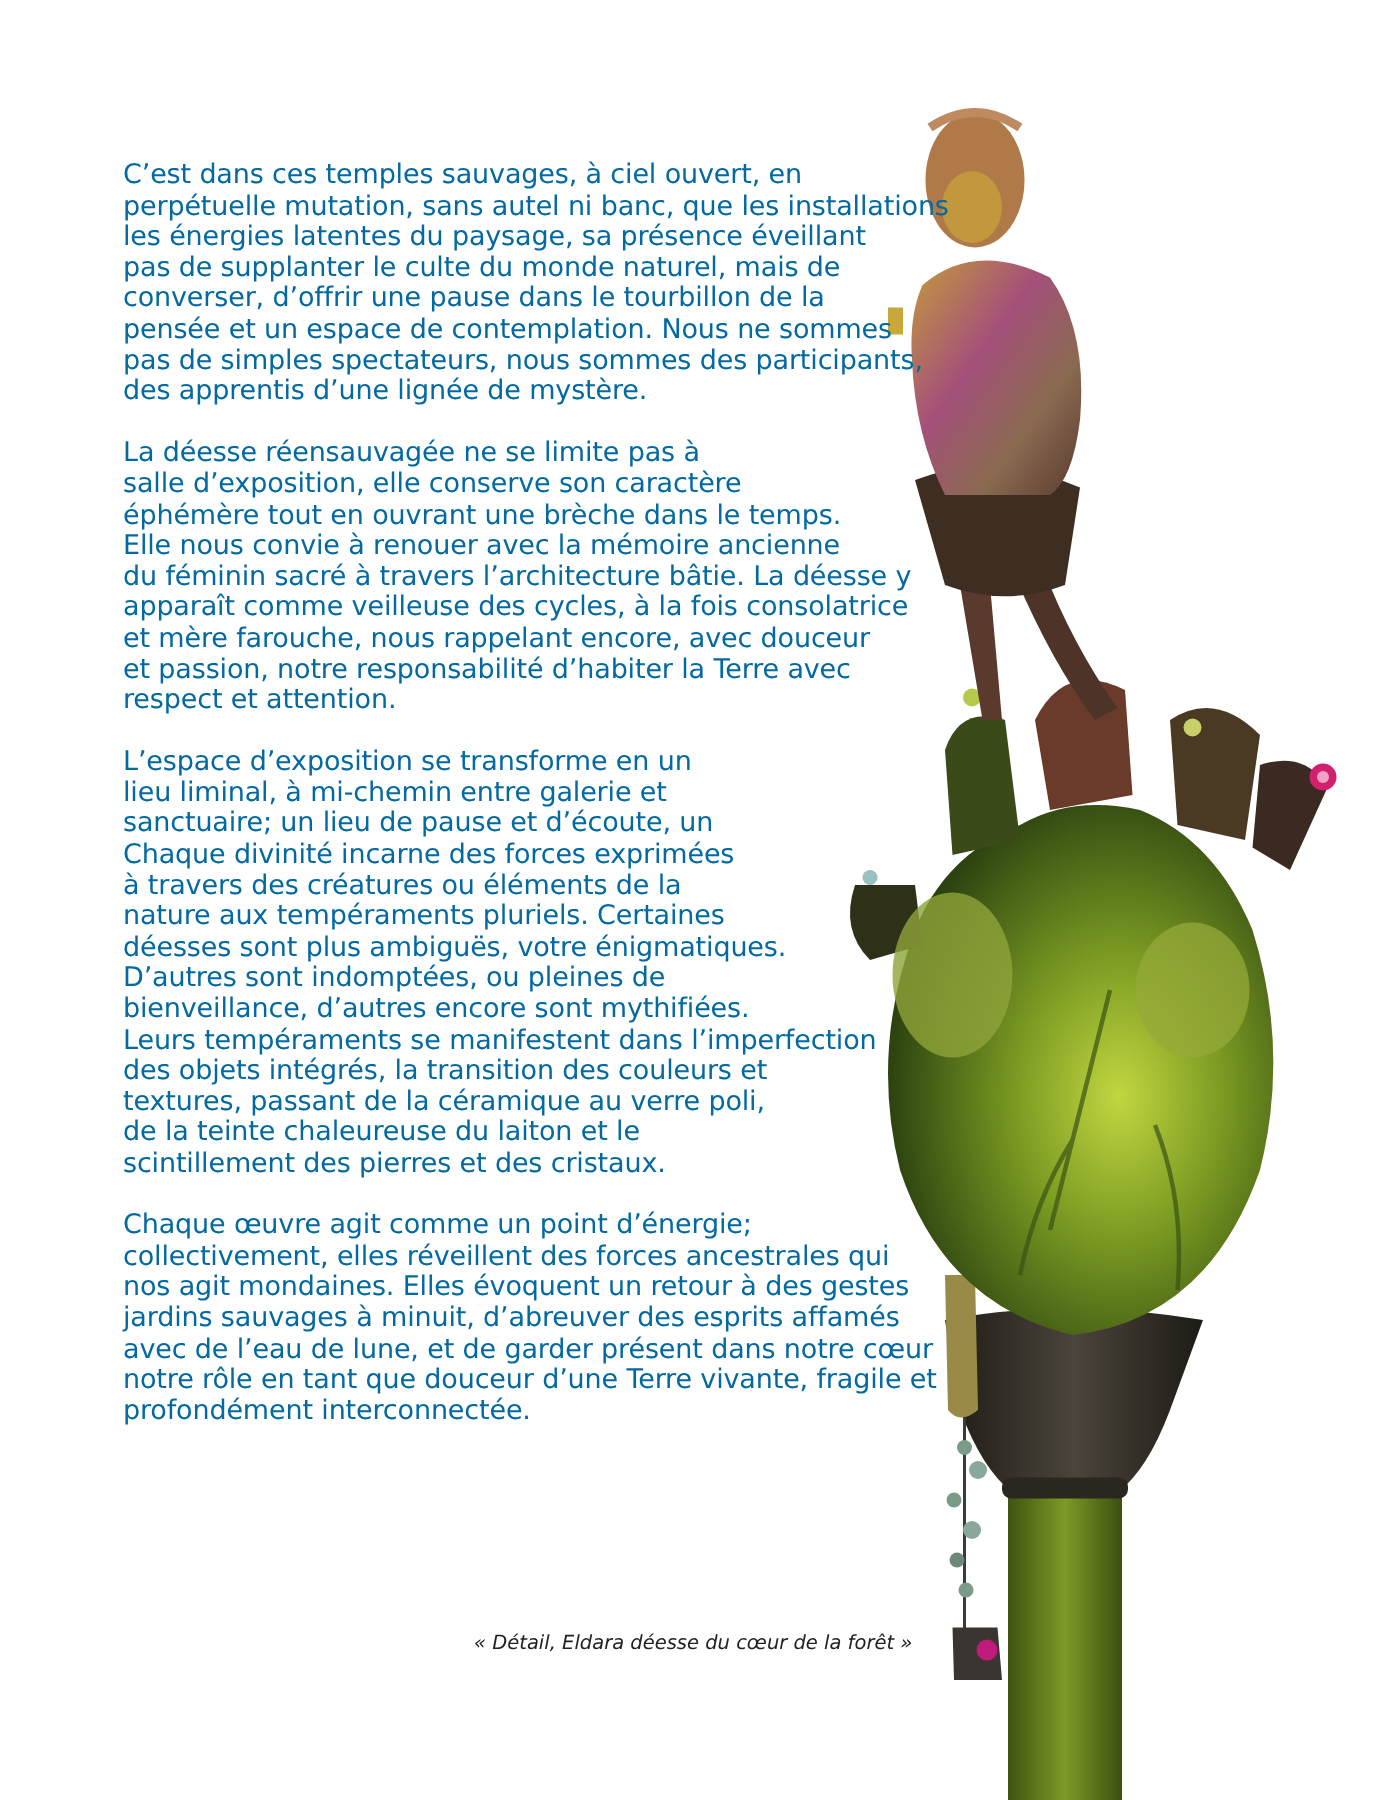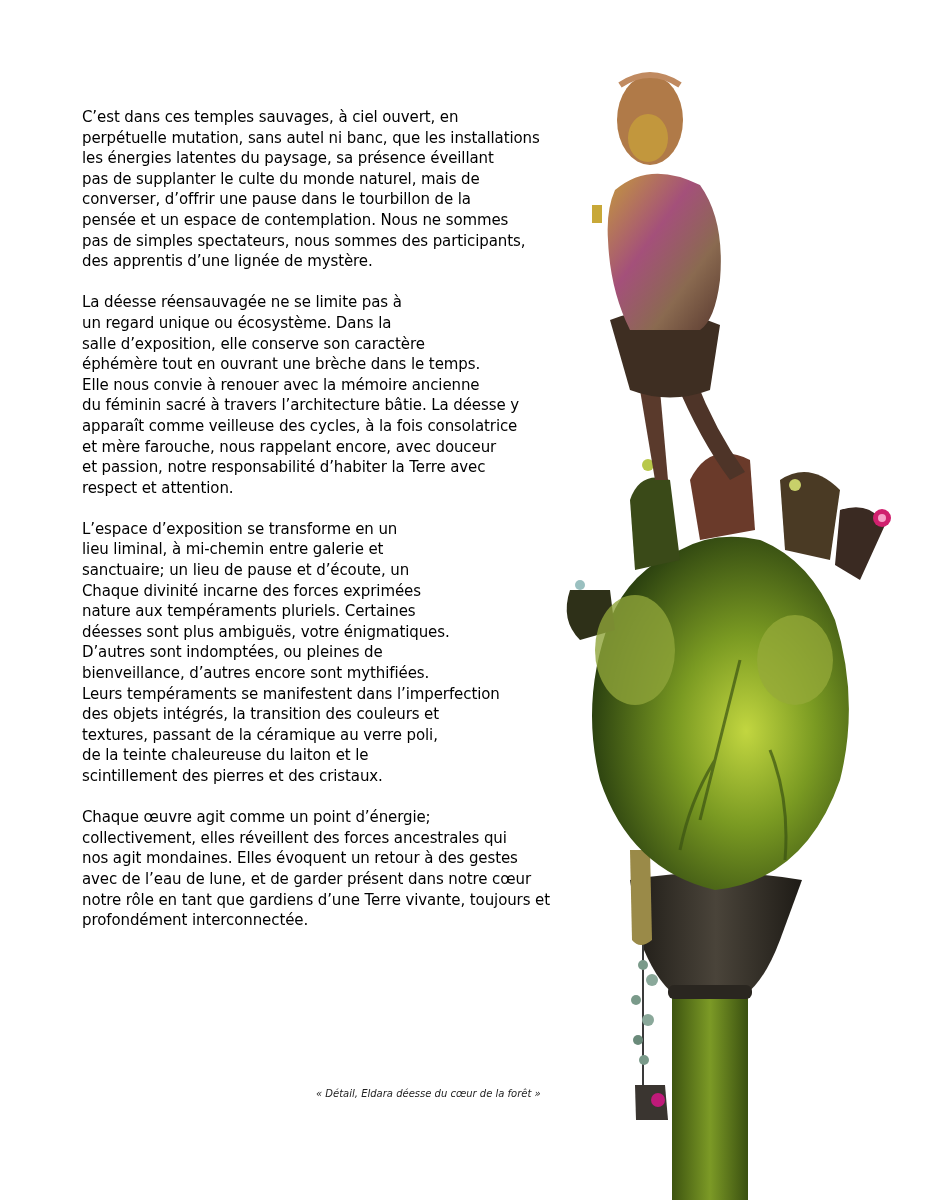--- a/index.html
+++ b/index.html
@@ -1,27 +1,27 @@
 <!DOCTYPE html>
 <html><head>
 <meta charset="utf-8">
 <style>
   html, body { margin:0; padding:0; background:#ffffff; }
   body { width:927px; height:1200px; position:relative; overflow:hidden; }
   .page { position:absolute; left:0; top:0; width:927px; height:1200px; background:#fff; }
   .text-col {
     position:absolute; left:82px; top:107px; width:520px;
-    font-family:"DejaVu Sans", sans-serif; font-size:15px; line-height:20.6px;
-    color:#000000; letter-spacing:-0.1px; z-index:2;
+    font-family:"DejaVu Sans", sans-serif; font-size:18px; line-height:20.6px;
+    color:#0369a1; letter-spacing:-0.1px; z-index:2;
   }
   .para { margin:0 0 20.6px 0; }
   .line { display:block; white-space:nowrap; }
   .caption {
     position:absolute; left:316px; top:1088px; width:300px;
-    font-family:"DejaVu Sans", sans-serif; font-style:italic; font-size:10px;
+    font-family:"DejaVu Sans", sans-serif; font-style:italic; font-size:13px;
     color:#222; white-space:nowrap; z-index:2;
   }
   .sculpture { position:absolute; left:540px; top:60px; width:387px; height:1140px; z-index:1; }
 </style>
 </head>
 <body>
 
 <div class="page">
 
   <div class="text-col">
@@ -30,51 +30,52 @@
       <span class="line">perpétuelle mutation, sans autel ni banc, que les installations</span>
       <span class="line">les énergies latentes du paysage, sa présence éveillant</span>
       <span class="line">pas de supplanter le culte du monde naturel, mais de</span>
       <span class="line">converser, d’offrir une pause dans le tourbillon de la</span>
       <span class="line">pensée et un espace de contemplation.  Nous ne sommes</span>
       <span class="line">pas de simples spectateurs, nous sommes des participants,</span>
       <span class="line">des apprentis d’une lignée de mystère.</span>
     </p>
     <p class="para">
       <span class="line">La déesse réensauvagée ne se limite pas à</span>
-      <span class="line">un regard unique ou écosystème.  Dans la</span>
       <span class="line">salle d’exposition, elle conserve son caractère</span>
       <span class="line">éphémère tout en ouvrant une brèche dans le temps.</span>
       <span class="line">Elle nous convie à renouer avec la mémoire ancienne</span>
       <span class="line">du féminin sacré à travers l’architecture bâtie.  La déesse y</span>
       <span class="line">apparaît comme veilleuse des cycles, à la fois consolatrice</span>
       <span class="line">et mère farouche, nous rappelant encore, avec douceur</span>
       <span class="line">et passion, notre responsabilité d’habiter la Terre avec</span>
       <span class="line">respect et attention.</span>
     </p>
     <p class="para">
       <span class="line">L’espace d’exposition se transforme en un</span>
       <span class="line">lieu liminal, à mi-chemin entre galerie et</span>
       <span class="line">sanctuaire; un lieu de pause et d’écoute, un</span>
       <span class="line">Chaque divinité incarne des forces exprimées</span>
+      <span class="line">à travers des créatures ou éléments de la</span>
       <span class="line">nature aux tempéraments pluriels.  Certaines</span>
       <span class="line">déesses sont plus ambiguës, votre énigmatiques.</span>
       <span class="line">D’autres sont indomptées, ou pleines de</span>
       <span class="line">bienveillance, d’autres encore sont mythifiées.</span>
       <span class="line">Leurs tempéraments se manifestent dans l’imperfection</span>
       <span class="line">des objets intégrés, la transition des couleurs et</span>
       <span class="line">textures, passant de la céramique au verre poli,</span>
       <span class="line">de la teinte chaleureuse du laiton et le</span>
       <span class="line">scintillement des pierres et des cristaux.</span>
     </p>
     <p class="para">
       <span class="line">Chaque œuvre agit comme un point d’énergie;</span>
       <span class="line">collectivement, elles réveillent des forces ancestrales qui</span>
       <span class="line">nos agit mondaines.  Elles évoquent un retour à des gestes</span>
+      <span class="line">jardins sauvages à minuit, d’abreuver des esprits affamés</span>
       <span class="line">avec de l’eau de lune, et de garder présent dans notre cœur</span>
-      <span class="line">notre rôle en tant que gardiens d’une Terre vivante, toujours et</span>
+      <span class="line">notre rôle en tant que douceur d’une Terre vivante, fragile et</span>
       <span class="line">profondément interconnectée.</span>
     </p>
   </div>
 
   <div class="caption">« Détail, Eldara déesse du cœur de la forêt »</div>
 
   <svg class="sculpture" viewBox="0 0 387 1140" xmlns="http://www.w3.org/2000/svg">
     <defs>
       <radialGradient id="heartG" cx="0.6" cy="0.55" r="0.6">
         <stop offset="0" stop-color="#c2d640"></stop>

